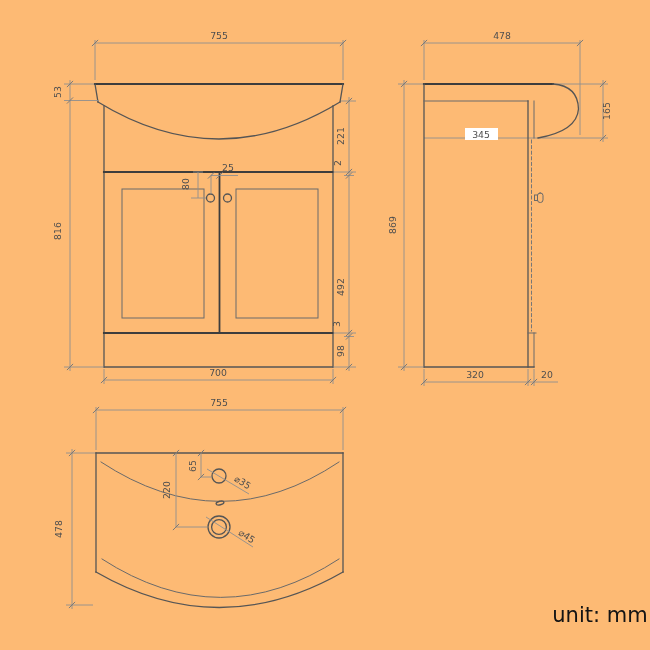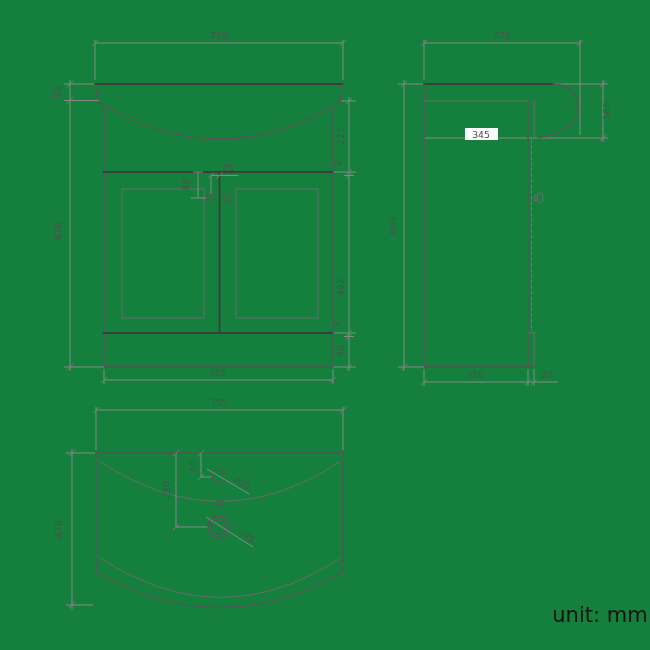--- a/index.html
+++ b/index.html
@@ -1,16 +1,16 @@
 <!DOCTYPE html>
 <html><head>
 <meta charset="utf-8">
 <style>
   html,body{margin:0;padding:0;background:#ffffff;}
-  .canvas{position:relative;width:650px;height:650px;background:#15803d;overflow:hidden;}
+  .canvas{position:relative;width:650px;height:650px;background:#fdba74;overflow:hidden;}
   svg{display:block;}
   .outline line,.outline path,.outline rect,.outline circle,.outline ellipse{
     stroke:#555555;stroke-width:1.3;fill:none;stroke-linecap:square;}
   .outline .heavy{stroke:#3d3d3d;stroke-width:2.1;}
   .outline .seam{stroke:#3d3d3d;stroke-width:1.8;}
   .outline .thin{stroke:#6a6a6a;stroke-width:1;}
   .outline .dash{stroke:#777777;stroke-width:1;stroke-dasharray:3 2.6;}
   .dim line,.dim path{stroke:#8f8f8f;stroke-width:0.9;fill:none;stroke-linecap:butt;}
   .dim use{stroke:#7a7a7a;stroke-width:1;}
   text{font-family:"DejaVu Sans","Liberation Sans",sans-serif;font-size:9.3px;fill:#4f4f4f;}

